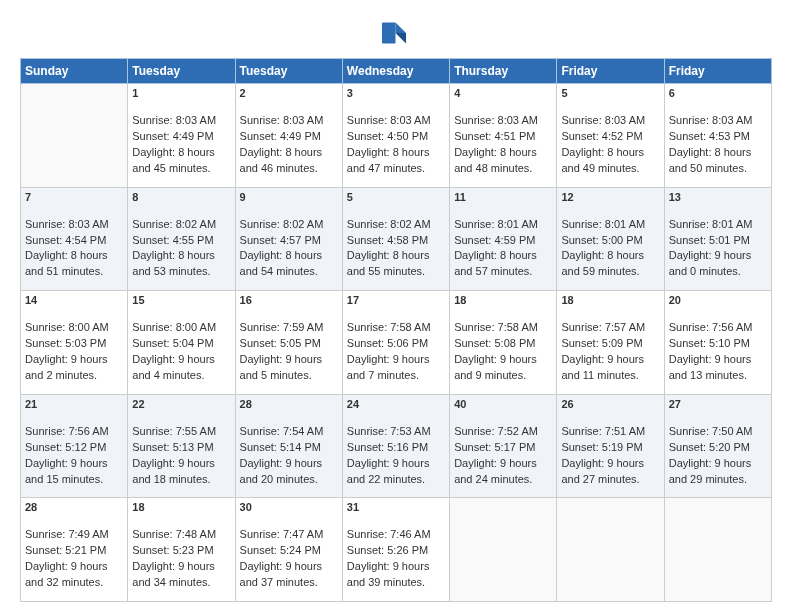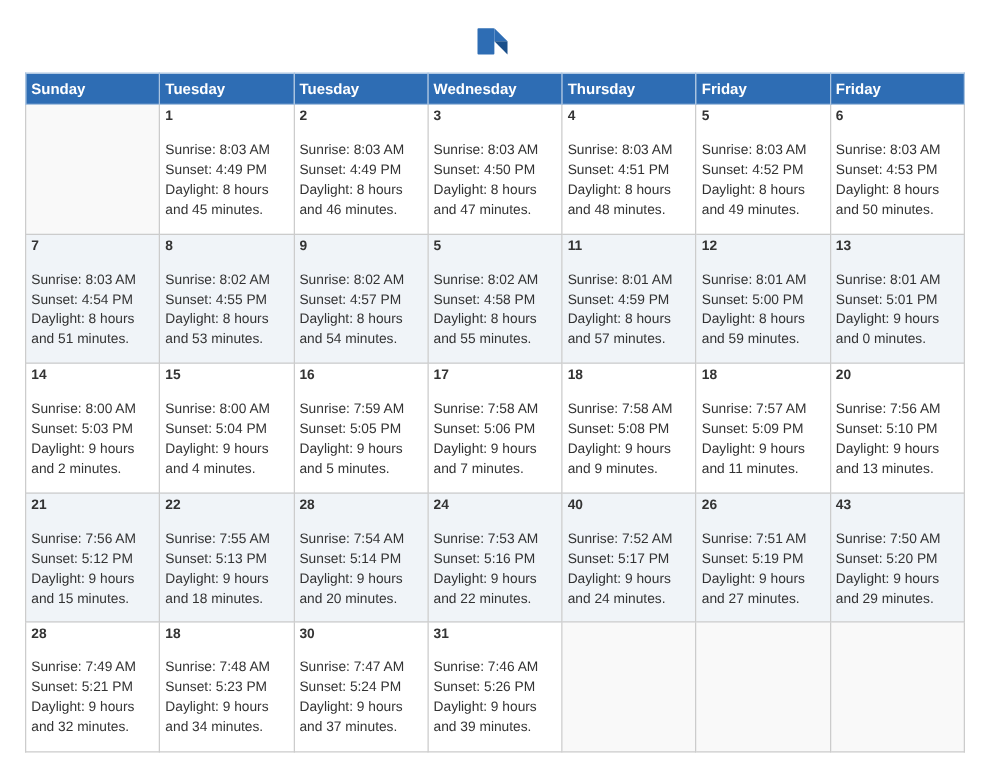--- a/index.html
+++ b/index.html
@@ -238,21 +238,21 @@
           </td>
           <td>
             <span class="day-num">40</span>
             <div class="day-info">Sunrise: 7:52 AM<br>Sunset: 5:17 PM<br>Daylight: 9 hours<br>and 24 minutes.</div>
           </td>
           <td>
             <span class="day-num">26</span>
             <div class="day-info">Sunrise: 7:51 AM<br>Sunset: 5:19 PM<br>Daylight: 9 hours<br>and 27 minutes.</div>
           </td>
           <td>
-            <span class="day-num">43</span>
+            <span class="day-num">27</span>
             <div class="day-info">Sunrise: 7:50 AM<br>Sunset: 5:20 PM<br>Daylight: 9 hours<br>and 29 minutes.</div>
           </td>
         </tr>
         <tr>
           <td>
             <span class="day-num">28</span>
             <div class="day-info">Sunrise: 7:49 AM<br>Sunset: 5:21 PM<br>Daylight: 9 hours<br>and 32 minutes.</div>
           </td>
           <td>
             <span class="day-num">18</span>

